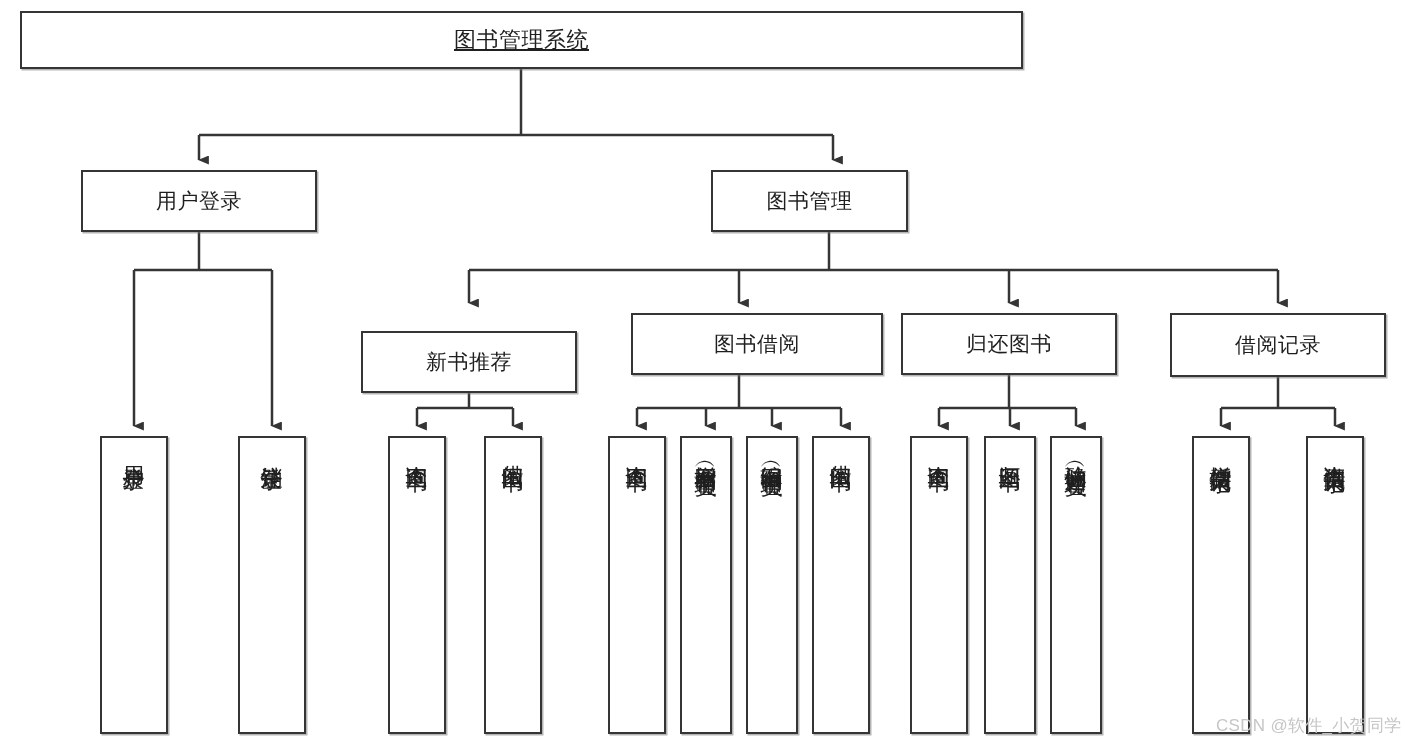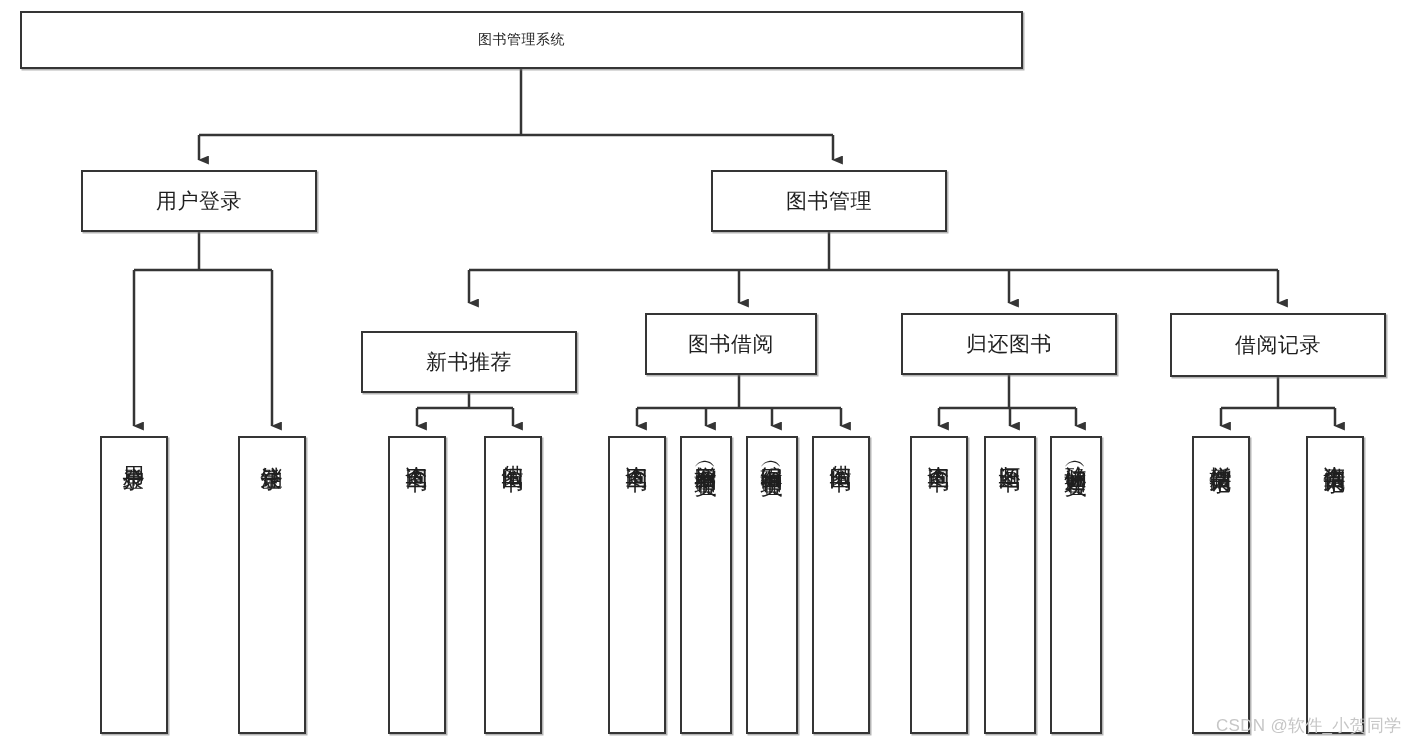--- a/index.html
+++ b/index.html
@@ -34,21 +34,21 @@
     box-shadow: 1.5px 1.5px 0 0 rgba(120,120,120,0.55);
   }
   .node-label {
     color: #1f1f1f;
     font-size: 21px;
     line-height: 1.12;
     letter-spacing: 0.5px;
     white-space: nowrap;
     text-align: center;
   }
-  .node.root .node-label { font-size: 14px; }
+  .node.root .node-label { font-size: 22px; text-decoration: underline; }
   .node.leaf {
     align-items: flex-start;
     justify-content: center;
     padding-top: 10px;
   }
   .node.leaf .node-label {
     writing-mode: vertical-rl;
     text-orientation: upright;
     font-size: 22px;
     line-height: 1.05;
@@ -133,28 +133,28 @@
     </g>
   </svg>
 
   <div class="node root" style="left:20px; top:11px; width:1003px; height:58px;">
     <span class="node-label">图书管理系统</span>
   </div>
 
   <div class="node" style="left:81px; top:170px; width:236px; height:62px;">
     <span class="node-label">用户登录</span>
   </div>
-  <div class="node" style="left:711px; top:170px; width:236px; height:62px;">
+  <div class="node" style="left:711px; top:170px; width:197px; height:62px;">
     <span class="node-label">图书管理</span>
   </div>
 
   <div class="node" style="left:361px; top:331px; width:216px; height:62px;">
     <span class="node-label">新书推荐</span>
   </div>
-  <div class="node" style="left:631px; top:313px; width:172px; height:62px;margin-left:14px;">
+  <div class="node" style="left:631px; top:313px; width:252px; height:62px;">
     <span class="node-label">图书借阅</span>
   </div>
   <div class="node" style="left:901px; top:313px; width:216px; height:62px;">
     <span class="node-label">归还图书</span>
   </div>
   <div class="node" style="left:1170px; top:313px; width:216px; height:64px;">
     <span class="node-label">借阅记录</span>
   </div>
 
   <div class="node leaf" style="left:100px; top:436px; width:68px; height:298px;">

